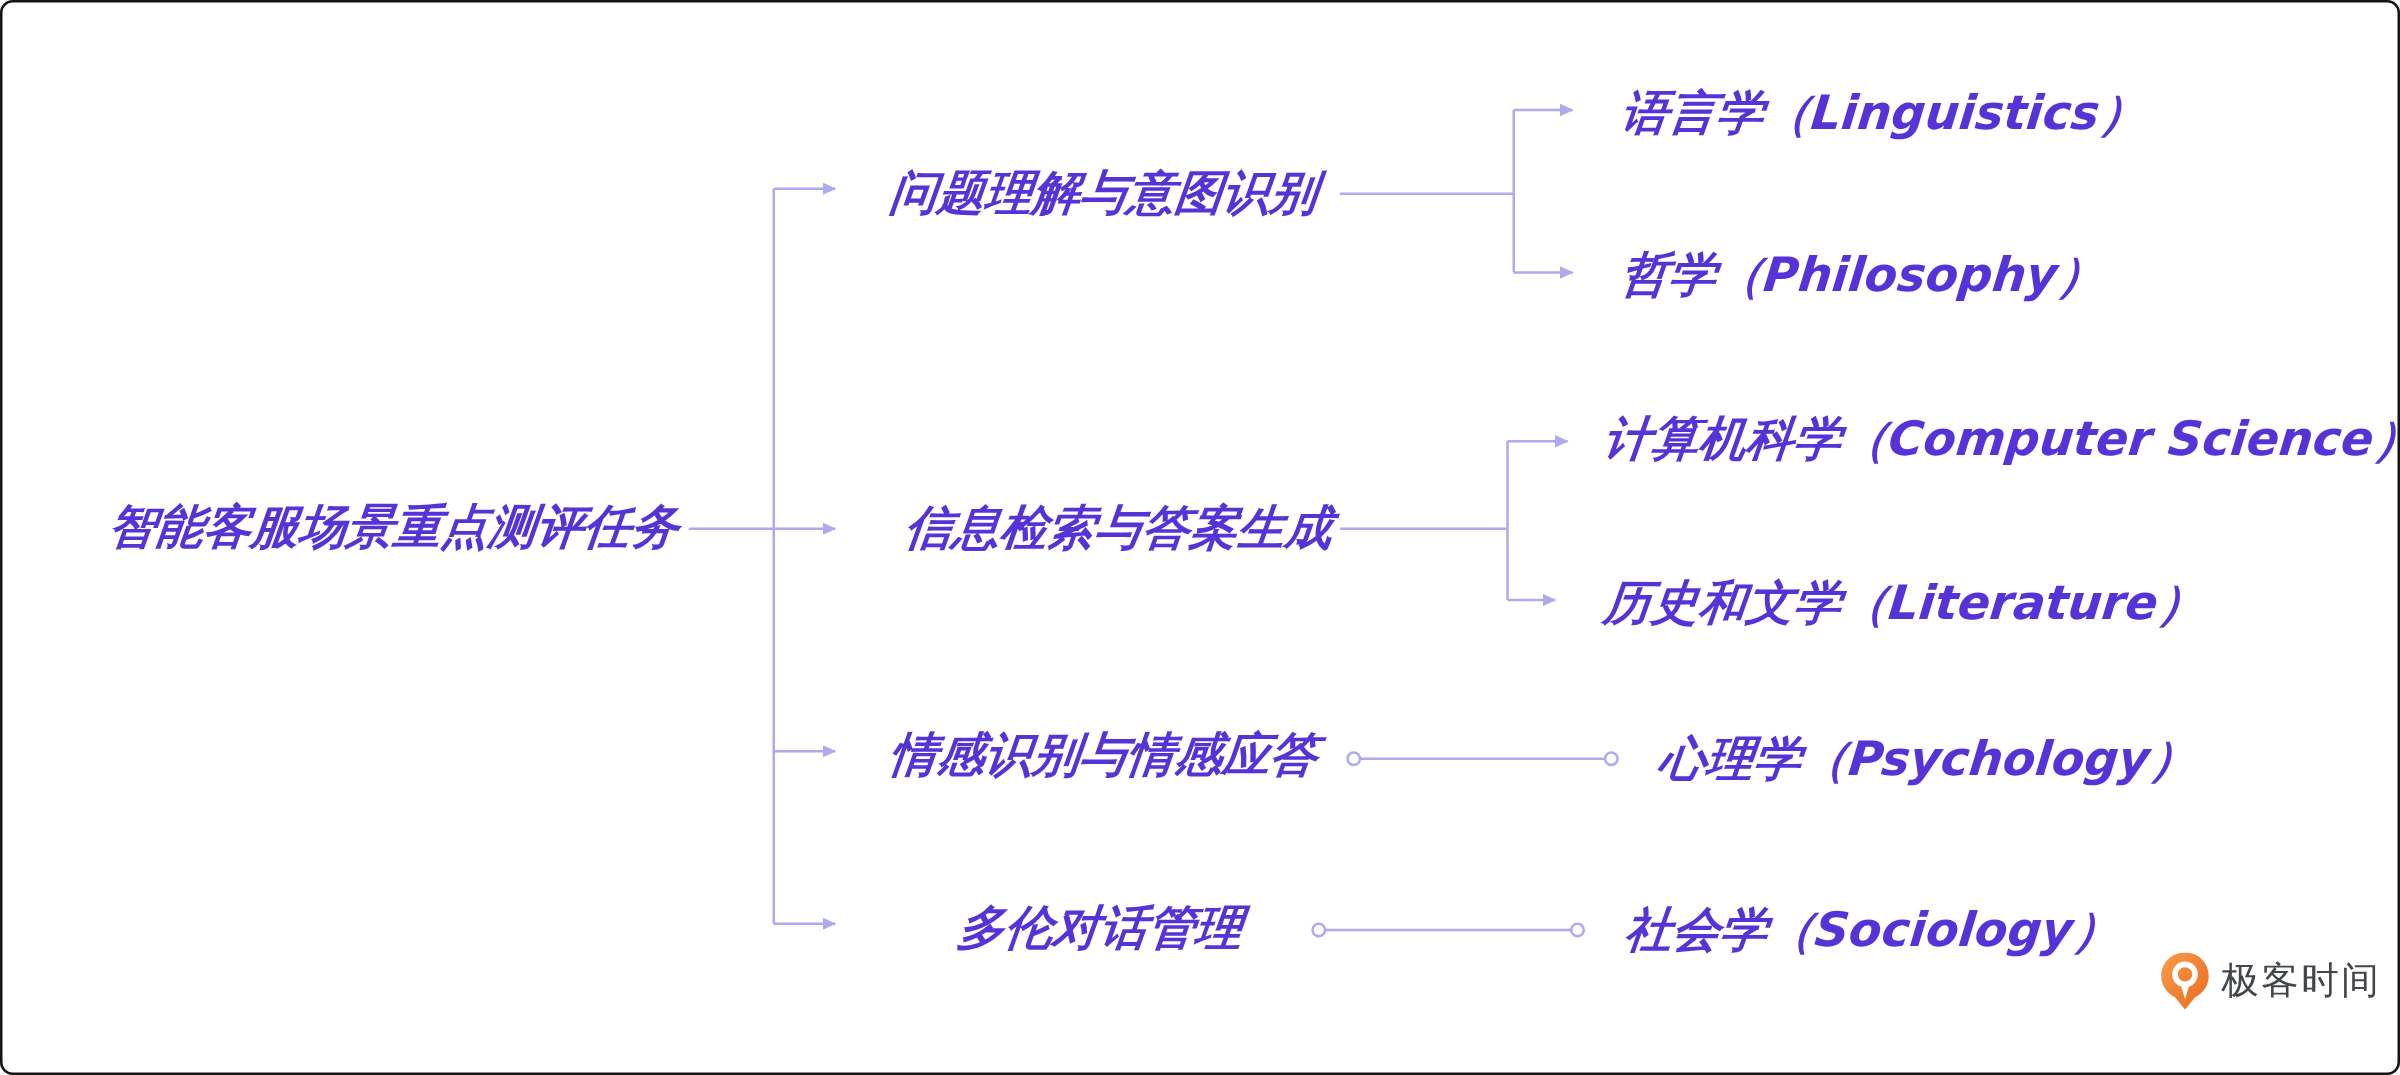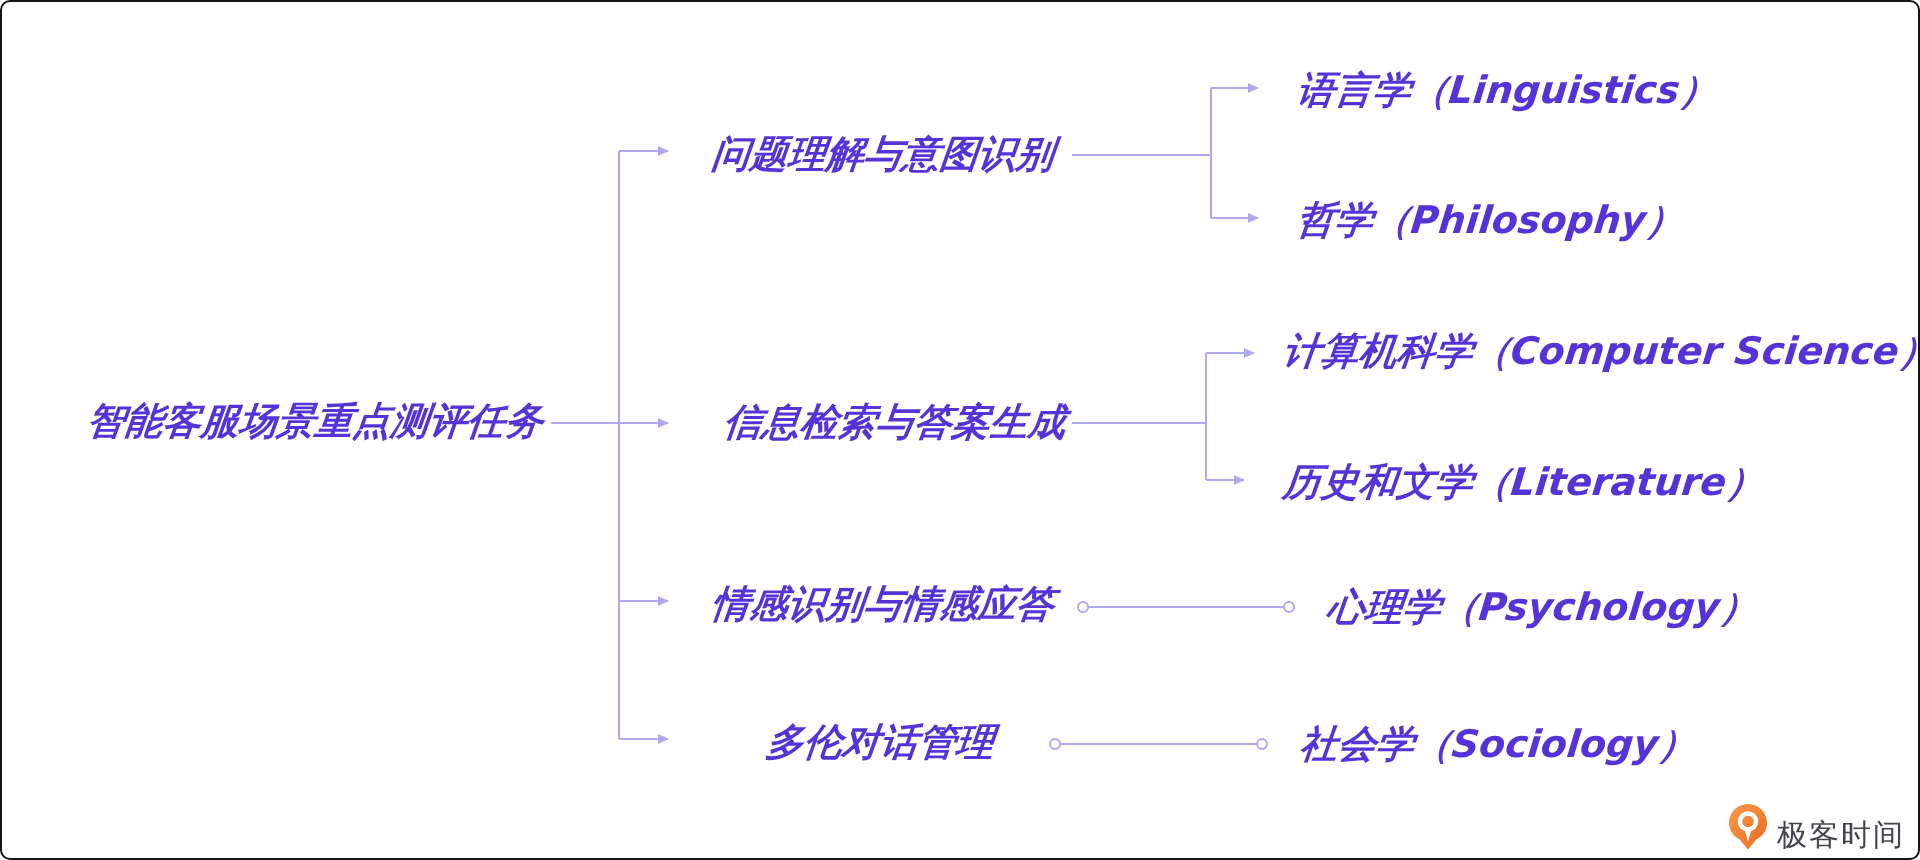--- a/index.html
+++ b/index.html
@@ -8,21 +8,21 @@
     background:#fff;border:2px solid #141414;border-radius:10px;overflow:hidden;
     font-family:"DejaVu Sans","Liberation Sans",sans-serif;
   }
   .wires{position:absolute;left:0;top:0;width:1920px;height:860px;}
   .node{
     position:absolute;white-space:nowrap;color:#5633d6;
     font-weight:700;font-style:italic;font-size:38px;line-height:1.15;
     transform:translateY(-50%) skewX(-6deg);letter-spacing:0px;
   }
   .node.root{font-size:38px;}
-  .logo{position:absolute;left:1726px;top:802px;display:flex;align-items:flex-end;gap:9px;}
+  .logo{position:absolute;left:1726px;top:760px;display:flex;align-items:center;gap:9px;}
   .logo-text{
     color:#42454a;font-size:30px;font-weight:500;letter-spacing:2px;
     font-style:normal;line-height:1;
   }
 </style>
 </head>
 <body>
 
 <div class="canvas">
 

